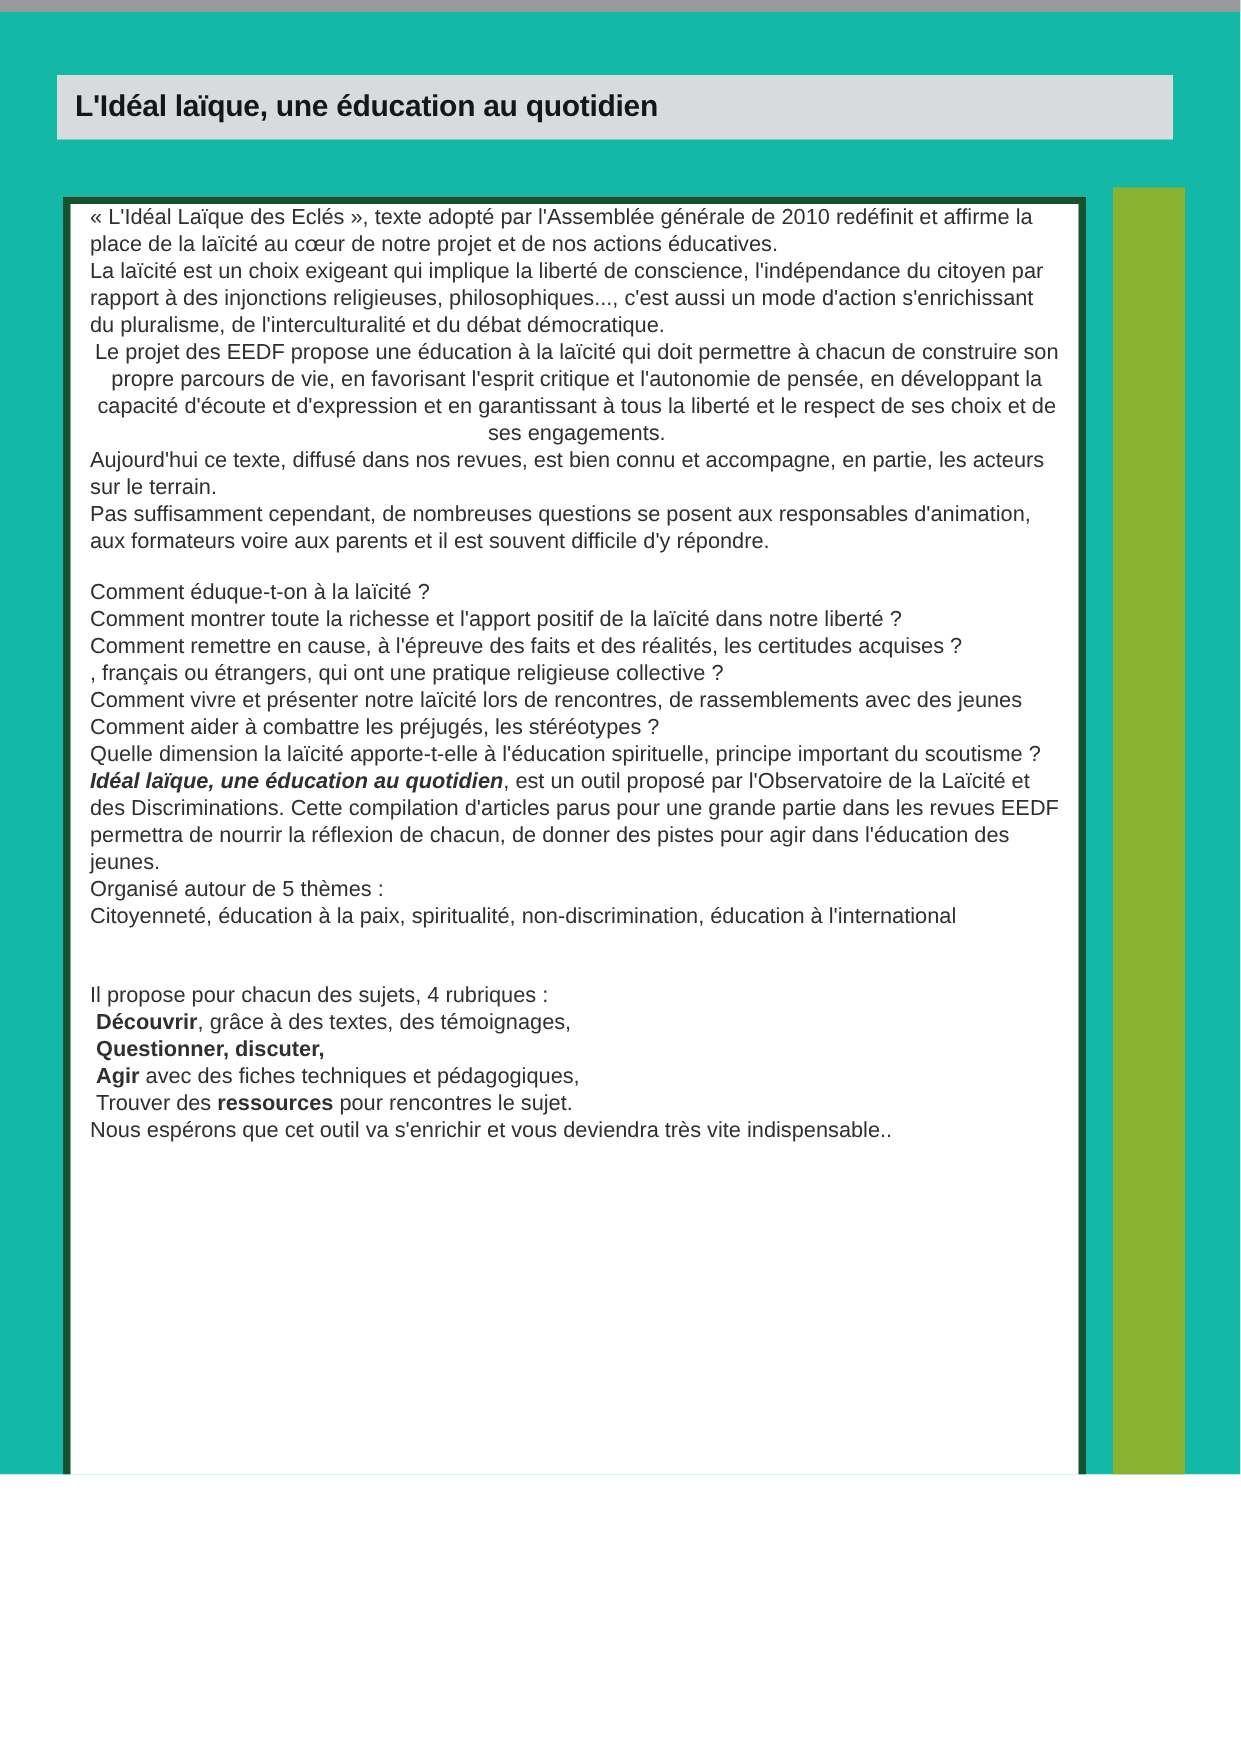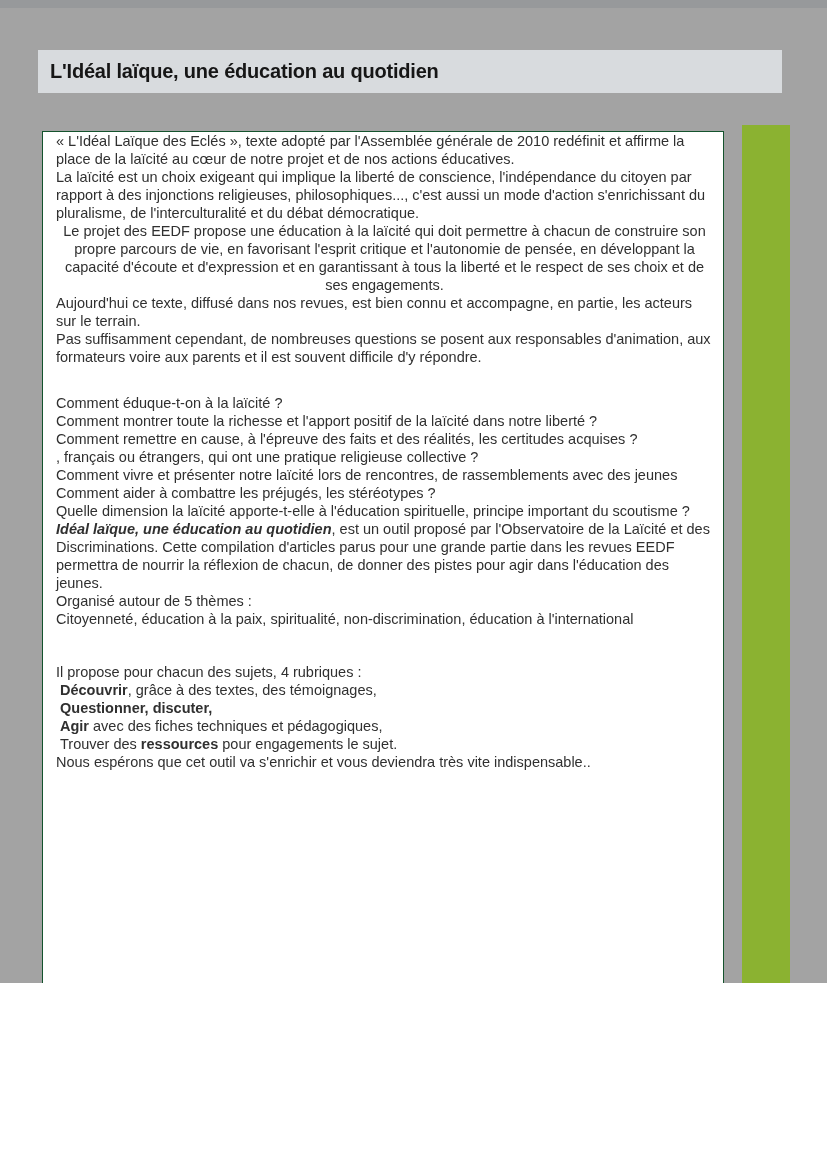--- a/index.html
+++ b/index.html
@@ -1,19 +1,19 @@
 <!DOCTYPE html>
 <html lang="fr"><head>
 <meta charset="utf-8">
 <style>
   html,body{margin:0;padding:0;background:#ffffff;}
   .page{
     position:relative;
     width:827px;height:983px;
-    background:#a3a3a3;
+    background:#14b8a6;
     font-family:"Liberation Sans","DejaVu Sans",sans-serif;
     color:#303030;
     overflow:hidden;
   }
   .top-strip{
     position:absolute;left:0;top:0;width:827px;height:8px;
     background:#97999b;
   }
   .title-band{
     position:absolute;left:38px;top:50px;width:744px;height:43px;
@@ -26,31 +26,31 @@
     letter-spacing:-0.2px;
   }
   .green-bar{
     position:absolute;left:742px;top:125px;width:48px;height:990px;
     background:#8bb231;
   }
   .content-box{
     position:absolute;left:42px;top:131px;width:682px;height:986px;
     box-sizing:border-box;
     background:#ffffff;
-    border:1px solid #14532d;
+    border:5px solid #14532d;
     padding:0 10px 0 13px;
     font-size:14.5px;line-height:18px;
   }
   .content-box p, .content-box div.qline{margin:0;}
   .m-intro{margin-top:43px;}
   .m-laicite1{margin-top:41px;}
   .m-laicite2{margin-top:0;text-align:center;}
   .m-aujourdhui{margin-top:22px;}
   .m-passuff{margin-top:7px;}
-  .m-questions{margin-top:28px;}
+  .m-questions{margin-top:16px;}
   .m-tool{margin-top:37px;}
   .m-themes-intro{margin-top:37px;}
   .m-themes-list{margin-top:17px;}
   .m-rubriques{margin-top:35px;}
   .m-closing{margin-top:40px;}
   .rub-line{padding-left:4px;}
   .b{font-weight:bold;}
   .bi{font-weight:bold;font-style:italic;text-align:right;}
   .handwritten{
     position:absolute;left:768px;top:1120px;width:34px;height:36px;
@@ -93,21 +93,21 @@
     <p class="m-tool"><span class="bi">Idéal laïque, une éducation au quotidien</span><span>, est un outil proposé  par l'Observatoire de la Laïcité et des Discriminations. Cette compilation d'articles parus pour une grande partie dans les revues EEDF permettra de  nourrir la réflexion de chacun, de donner des pistes pour agir dans l'éducation des jeunes.</span></p>
 
     <p class="m-themes-intro">Organisé autour de 5 thèmes :</p>
     <p class="m-themes-list">Citoyenneté, éducation à la paix, spiritualité, non-discrimination, éducation à l'international</p>
 
     <div class="m-rubriques">
       <div>Il propose pour chacun des sujets, 4 rubriques :</div>
       <div class="rub-line"><span></span><span class="b">Découvrir</span><span>,  grâce à des textes, des témoignages,</span></div>
       <div class="rub-line"><span></span><span class="b">Questionner, discuter,</span><span></span></div>
       <div class="rub-line"><span></span><span class="b">Agir</span><span> avec des  fiches techniques et pédagogiques,</span></div>
-      <div class="rub-line"><span>Trouver des </span><span class="b">ressources</span><span> pour engagements le sujet.</span></div>
+      <div class="rub-line"><span>Trouver des </span><span class="b">ressources</span><span> pour rencontres le sujet.</span></div>
     </div>
 
     <p class="m-closing">Nous espérons que cet outil va s'enrichir et  vous deviendra très vite indispensable..</p>
 
   </div>
 
   <div class="handwritten" aria-label="1,">
     <svg width="34" height="36" viewBox="0 0 34 36">
       <path d="M4 27 C8 19, 14 7, 17 3 C16 9, 17 19, 19 27" fill="none" stroke="#4a4a4a" stroke-width="1.6" stroke-linecap="round"></path>
       <path d="M26 28 q1 1.5 0 3.5" fill="none" stroke="#4a4a4a" stroke-width="1.2" stroke-linecap="round"></path>

